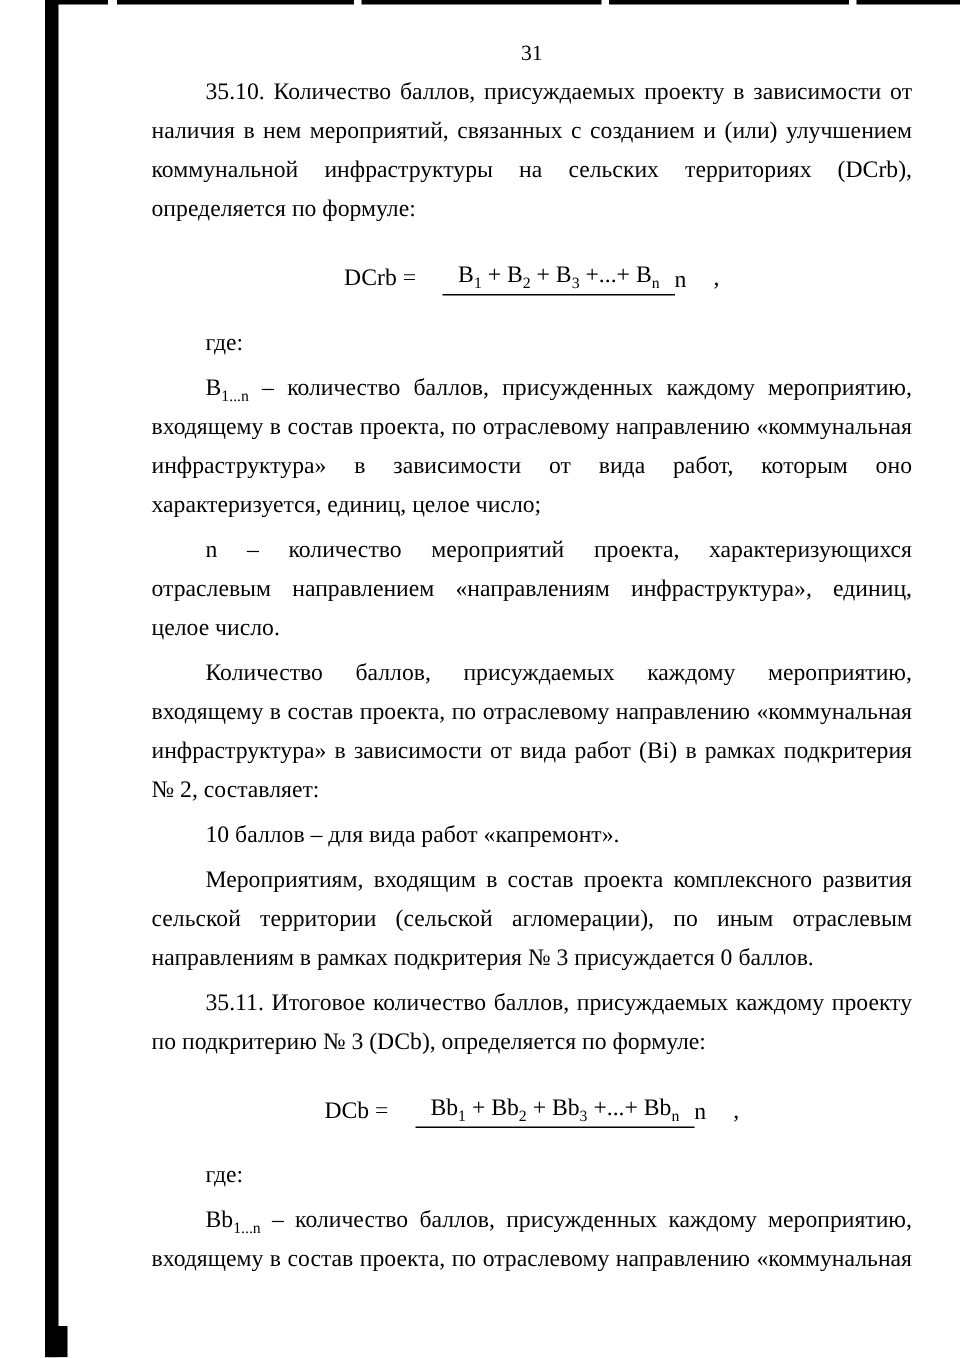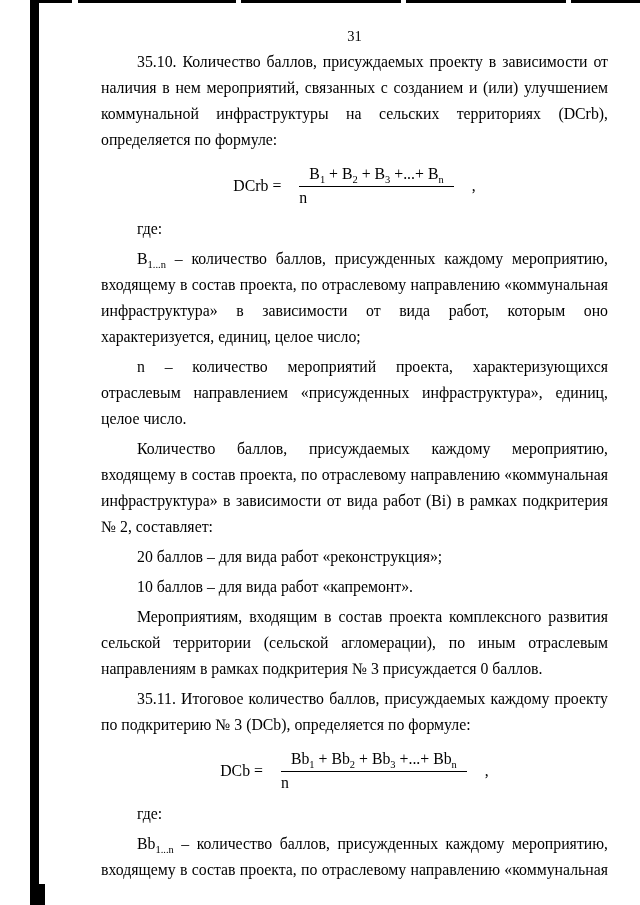--- a/index.html
+++ b/index.html
@@ -69,21 +69,22 @@
     justify-content: center;
     align-items: center;
     margin: 7px 0 3px 0;
     font-size: 15.8px;
     min-height: 52px;
     gap: 10px;
   }
   .f-lhs { margin-right: 8px; }
   .frac {
     display: inline-flex;
-    flex-direction: column;
+    flex-direction: row;
+    align-items: center;
   }
   .frac .num {
     padding: 0 10px 3px 10px;
     border-bottom: 1.6px solid #000;
     white-space: nowrap;
   }
   .frac .den {
     padding-top: 2px;
   }
   .f-trail {
@@ -116,25 +117,24 @@
         <span class="num">B<sub>1</sub> + B<sub>2</sub> + B<sub>3</sub> +...+ B<sub>n</sub></span>
         <span class="den">n</span>
       </span>
       <span class="f-trail">,</span>
     </div>
 
     <p class="para">где:</p>
 
     <p class="para"><span>B<sub>1...n</sub></span><span> – количество баллов, присужденных каждому мероприятию, входящему в состав проекта, по отраслевому направлению «коммунальная инфраструктура» в зависимости от вида работ, которым оно характеризуется, единиц, целое число;</span></p>
 
-    <p class="para">n – количество мероприятий проекта, характеризующихся отраслевым направлением «присужденных инфраструктура», единиц, целое число.</p>
+    <p class="para">n – количество мероприятий проекта, характеризующихся отраслевым направлением «направлениям инфраструктура», единиц, целое число.</p>
 
     <p class="para">Количество баллов, присуждаемых каждому мероприятию, входящему в состав проекта, по отраслевому направлению «коммунальная инфраструктура» в зависимости от вида работ (Bi) в рамках подкритерия № 2, составляет:</p>
 
-    <p class="para">20 баллов – для вида работ «реконструкция»;</p>
     <p class="para">10 баллов – для вида работ «капремонт».</p>
 
     <p class="para">Мероприятиям, входящим в состав проекта комплексного развития сельской территории (сельской агломерации), по иным отраслевым направлениям в рамках подкритерия № 3 присуждается 0 баллов.</p>
 
     <p class="para">35.11. Итоговое количество баллов, присуждаемых каждому проекту по подкритерию № 3 (DCb), определяется по формуле:</p>
 
     <div class="formula">
       <span class="f-lhs">DCb =</span>
       <span class="frac">
         <span class="num">Bb<sub>1</sub> + Bb<sub>2</sub> + Bb<sub>3</sub> +...+ Bb<sub>n</sub></span>

